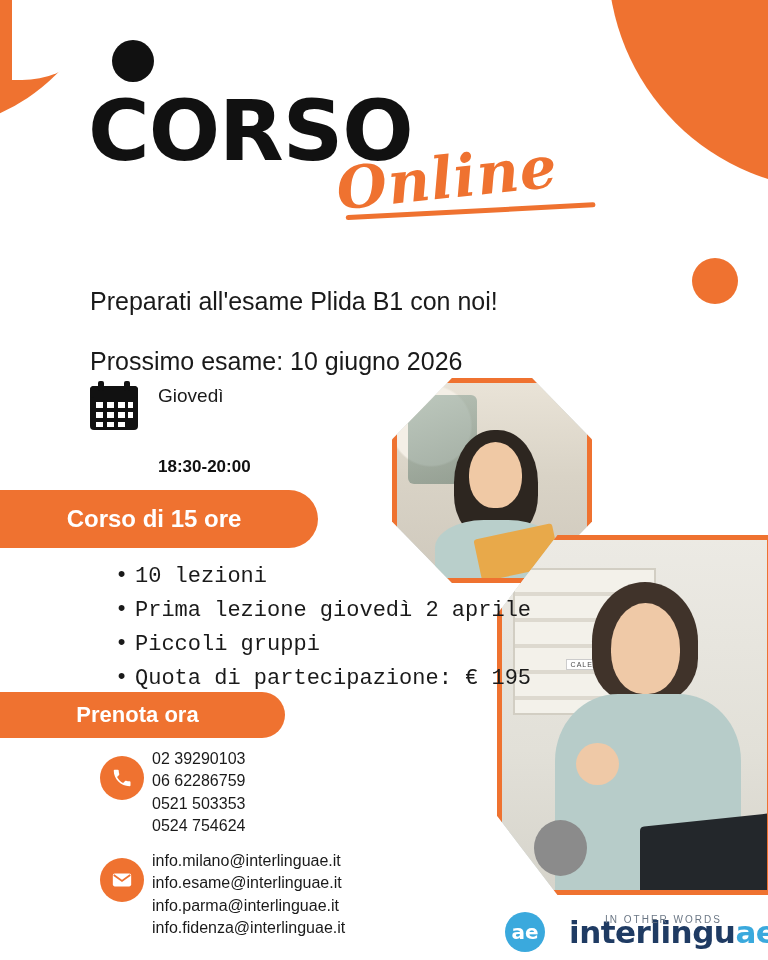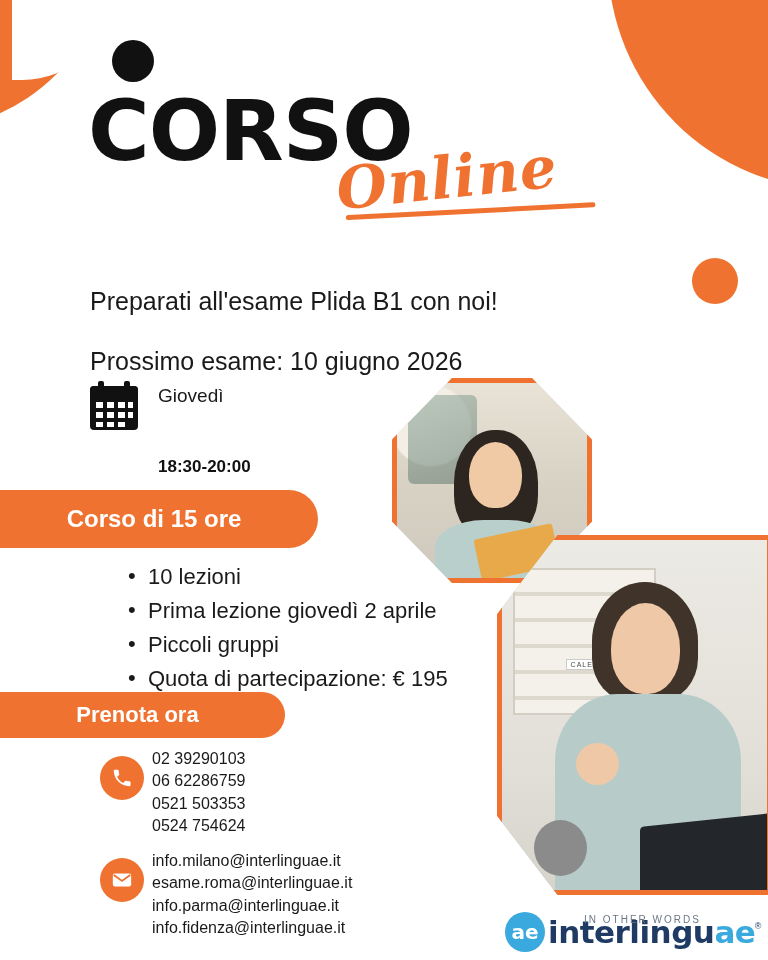--- a/index.html
+++ b/index.html
@@ -156,23 +156,24 @@
     width: 325px;
     height: 46px;
     border-radius: 23px;
     font-size: 22px;
     padding-left: 30px;
   }
 
   
   .bullets {
     position: absolute;
-    left: 128px;
+    left: 115px;
     top: 560px;
     width: 420px;
+    font-family: Liberation Mono, monospace;
   }
   .bullets li {
     list-style: none;
     font-size: 22px;
     color: #1a1a1a;
     line-height: 1.55;
     position: relative;
     padding-left: 20px;
   }
   .bullets li::before {
@@ -302,21 +303,21 @@
 
   
   .logo {
     position: absolute;
     left: 505px;
     top: 910px;
     width: 250px;
     height: 44px;
     display: flex;
     align-items: center;
-    gap: 3px;
+    gap: 24px;
   }
   .logo-mark {
     width: 40px; height: 40px;
     border-radius: 50%;
     background: #3aa9dd;
     display:flex; align-items:center; justify-content:center;
     color:#fff; font-weight:700; font-size:20px;
     font-family:"DejaVu Sans", sans-serif;
     flex:none;
   }
@@ -438,21 +439,21 @@
 
   <div class="contact-row contact-mail">
     <span class="circle-icon">
       <svg width="22" height="22" viewBox="0 0 24 24" fill="none">
         <rect x="2" y="5" width="20" height="14" rx="2" fill="#ffffff"></rect>
         <path d="M3 6.5l9 6.5 9-6.5" stroke="#ef7230" stroke-width="2" fill="none"></path>
       </svg>
     </span>
     <span class="contact-lines">
       <div>info.milano@interlinguae.it</div>
-      <div>esame.roma@interlinguae.it</div>
+      <div>info.esame@interlinguae.it</div>
       <div>info.parma@interlinguae.it</div>
       <div>info.fidenza@interlinguae.it</div>
     </span>
   </div>
 
   <div class="logo">
     <span class="logo-mark">ae</span>
     <span style="position:relative">
       <span class="logo-tag">IN  OTHER  WORDS</span>
       <span class="logo-text"><span>interlingu</span><span class="ae">ae</span></span>

